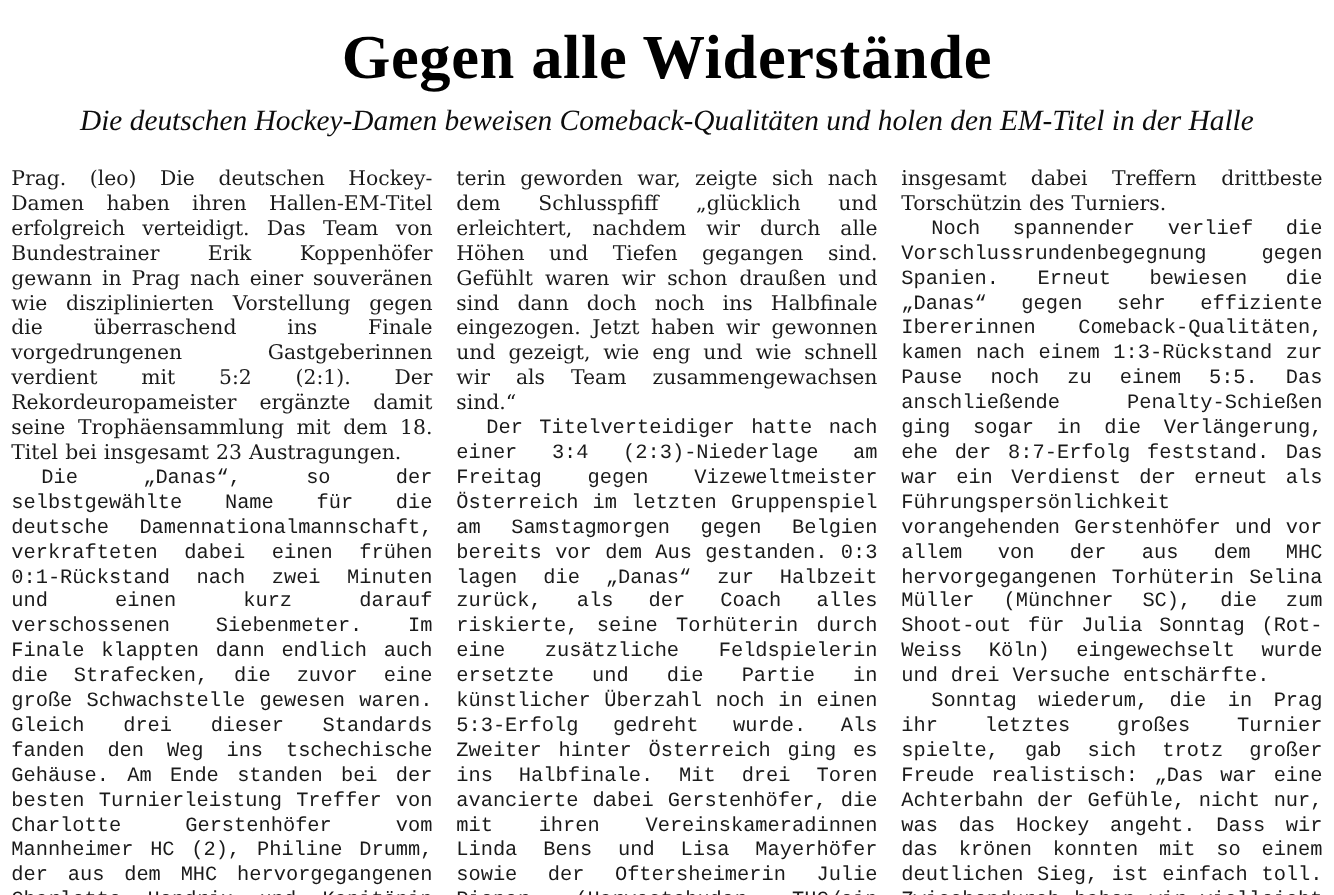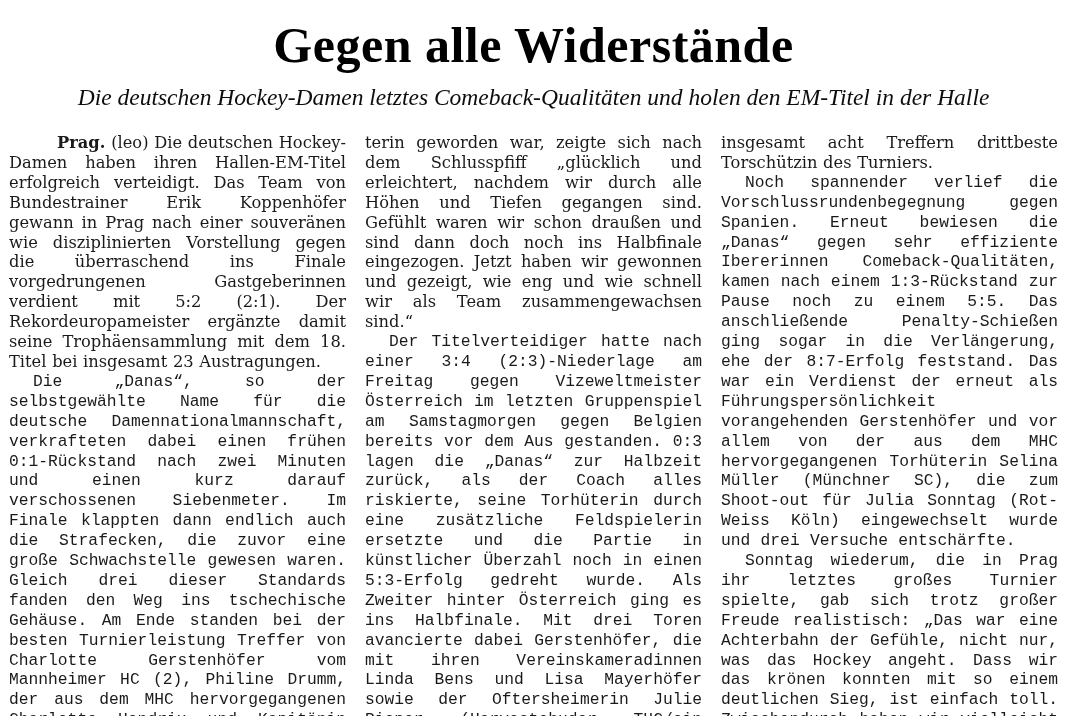--- a/index.html
+++ b/index.html
@@ -52,44 +52,44 @@
     line-height: 19.9px;
     word-spacing: 0.5px;
     color: #1a1a1a;
   }
   .column p {
     margin: 0;
     hyphens: none;
   }
   p.indent { text-indent: 24px; font-family: Liberation Mono, monospace; }
   p.just-last { text-align-last: justify; }
-  .dateline { font-weight: 700; margin-left: 48px; }
+  .dateline { font-weight: 400; }
 </style>
 </head>
 <body>
 
 <div class="page">
 
   <h1 class="headline">Gegen alle Widerstände</h1>
 
-  <h2 class="subheadline">Die deutschen Hockey-Damen letztes Comeback-Qualitäten und holen den EM-Titel in der Halle</h2>
+  <h2 class="subheadline">Die deutschen Hockey-Damen beweisen Comeback-Qualitäten und holen den EM-Titel in der Halle</h2>
 
   <div class="article-body">
 
     <div class="column">
       <p><b class="dateline">Prag.</b><span> (leo) Die deutschen Hockey-Damen haben ihren Hallen-EM-Titel erfolgreich verteidigt. Das Team von Bundestrainer Erik Koppenhöfer gewann in Prag nach einer souveränen wie disziplinierten Vorstellung gegen die überraschend ins Finale vorgedrungenen Gastgeberinnen verdient mit 5:2 (2:1). Der Rekordeuropameister ergänzte damit seine Trophäensammlung mit dem 18. Titel bei insgesamt 23 Austragungen.</span></p>
       <p class="indent">Die „Danas“, so der selbstgewählte Name für die deutsche Damennationalmannschaft, verkrafteten dabei einen frühen 0:1-Rückstand nach zwei Minuten und einen kurz darauf verschossenen Siebenmeter. Im Finale klappten dann endlich auch die Strafecken, die zuvor eine große Schwachstelle gewesen waren. Gleich drei dieser Standards fanden den Weg ins tschechische Gehäuse. Am Ende standen bei der besten Turnierleistung Treffer von Charlotte Gerstenhöfer vom Mannheimer HC (2), Philine Drumm, der aus dem MHC hervorgegangenen Charlotte Hendrix und Kapitänin Fenja Poppe auf der Anzeigetafel.</p>
       <p class="indent just-last">Letztere, die schon 2024 Europameis-</p>
     </div>
 
     <div class="column">
       <p>terin geworden war, zeigte sich nach dem Schlusspfiff „glücklich und erleichtert, nachdem wir durch alle Höhen und Tiefen gegangen sind. Gefühlt waren wir schon draußen und sind dann doch noch ins Halbfinale eingezogen. Jetzt haben wir gewonnen und gezeigt, wie eng und wie schnell wir als Team zusammengewachsen sind.“</p>
       <p class="indent just-last">Der Titelverteidiger hatte nach einer 3:4 (2:3)-Niederlage am Freitag gegen Vizeweltmeister Österreich im letzten Gruppenspiel am Samstagmorgen gegen Belgien bereits vor dem Aus gestanden. 0:3 lagen die „Danas“ zur Halbzeit zurück, als der Coach alles riskierte, seine Torhüterin durch eine zusätzliche Feldspielerin ersetzte und die Partie in künstlicher Überzahl noch in einen 5:3-Erfolg gedreht wurde. Als Zweiter hinter Österreich ging es ins Halbfinale. Mit drei Toren avancierte dabei Gerstenhöfer, die mit ihren Vereinskameradinnen Linda Bens und Lisa Mayerhöfer sowie der Oftersheimerin Julie Pieper (Harvestehuder THC/ein Turniertor) zum Einsatz kam, zur Matchwinnerin. Die 25-Jährige, Innenarchitektur studiert, war mit</p>
     </div>
 
     <div class="column">
-      <p>insgesamt acht Treffern drittbeste Torschützin des Turniers.</p>
+      <p>insgesamt dabei Treffern drittbeste Torschützin des Turniers.</p>
       <p class="indent">Noch spannender verlief die Vorschlussrundenbegegnung gegen Spanien. Erneut bewiesen die „Danas“ gegen sehr effiziente Ibererinnen Comeback-Qualitäten, kamen nach einem 1:3-Rückstand zur Pause noch zu einem 5:5. Das anschließende Penalty-Schießen ging sogar in die Verlängerung, ehe der 8:7-Erfolg feststand. Das war ein Verdienst der erneut als Führungspersönlichkeit vorangehenden Gerstenhöfer und vor allem von der aus dem MHC hervorgegangenen Torhüterin Selina Müller (Münchner SC), die zum Shoot-out für Julia Sonntag (Rot-Weiss Köln) eingewechselt wurde und drei Versuche entschärfte.</p>
       <p class="indent">Sonntag wiederum, die in Prag ihr letztes großes Turnier spielte, gab sich trotz großer Freude realistisch: „Das war eine Achterbahn der Gefühle, nicht nur, was das Hockey angeht. Dass wir das krönen konnten mit so einem deutlichen Sieg, ist einfach toll. Zwischendurch haben wir vielleicht nicht mehr daran geglaubt, aber ich bin unheimlich stolz auf die Leistung und einfach rundum glücklich.“</p>
     </div>
 
   </div>
 </div>
 
 </body></html>

